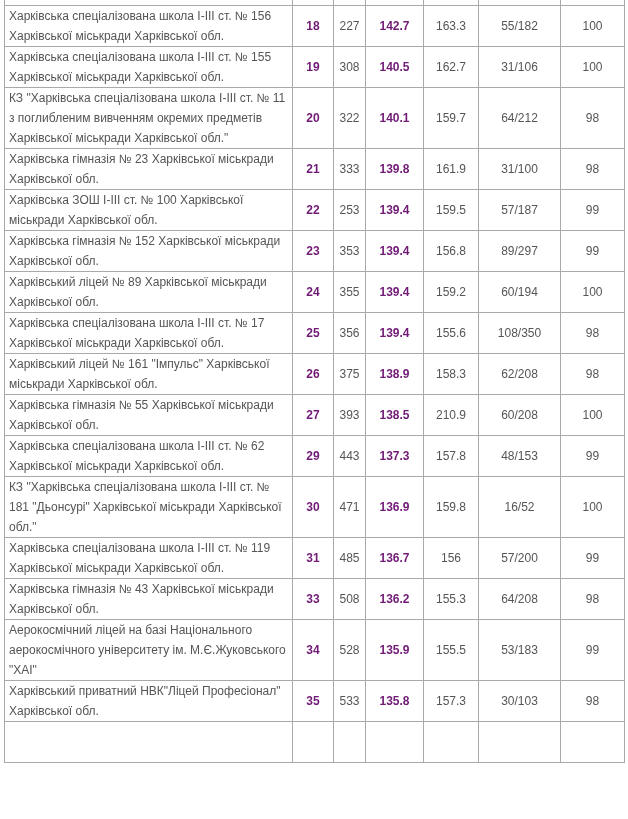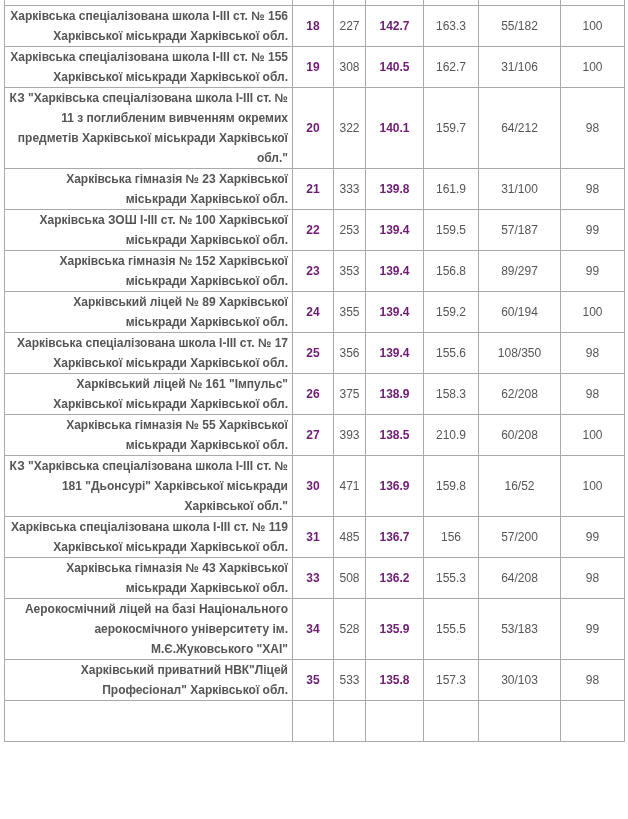--- a/index.html
+++ b/index.html
@@ -10,21 +10,21 @@
     border-collapse: collapse; table-layout: fixed;
     width: 620px;
     font-size: 12px; color: #555555;
   }
   table.rating td {
     border: 1px solid #a9a9a9;
     padding: 0 4px;
     line-height: 20px;
     vertical-align: middle;
   }
-  td.name { text-align: right; padding: 2px 4px 1px 4px; font-weight: bold; }
+  td.name { text-align: left; padding: 2px 4px 1px 4px; }
   td.num { text-align: center; padding: 0 2px; }
   td.bold { font-weight: bold; color: #701a75; }
   tr.r2 td { height: 40px; }
   tr.r3 td { height: 60px; }
 </style>
 </head>
 <body>
 
 <table class="rating">
   <colgroup>
@@ -130,20 +130,29 @@
       <tr class="r2">
     <td class="name">Харківська гімназія № 55 Харківської міськради Харківської обл.</td>
     <td class="num bold">27</td>
     <td class="num">393</td>
     <td class="num bold">138.5</td>
     <td class="num">210.9</td>
     <td class="num">60/208</td>
     <td class="num">100</td>
   </tr>
       <tr class="r2">
+    <td class="name">Харківська спеціалізована школа І-ІІІ ст. № 62 Харківської міськради Харківської обл.</td>
+    <td class="num bold">29</td>
+    <td class="num">443</td>
+    <td class="num bold">137.3</td>
+    <td class="num">157.8</td>
+    <td class="num">48/153</td>
+    <td class="num">99</td>
+  </tr>
+      <tr class="r2">
     <td class="name">КЗ "Харківська спеціалізована школа І-ІІІ ст. № 181 "Дьонсурі" Харківської міськради Харківської обл."</td>
     <td class="num bold">30</td>
     <td class="num">471</td>
     <td class="num bold">136.9</td>
     <td class="num">159.8</td>
     <td class="num">16/52</td>
     <td class="num">100</td>
   </tr>
       <tr class="r2">
     <td class="name">Харківська спеціалізована школа І-ІІІ ст. № 119 Харківської міськради Харківської обл.</td>

